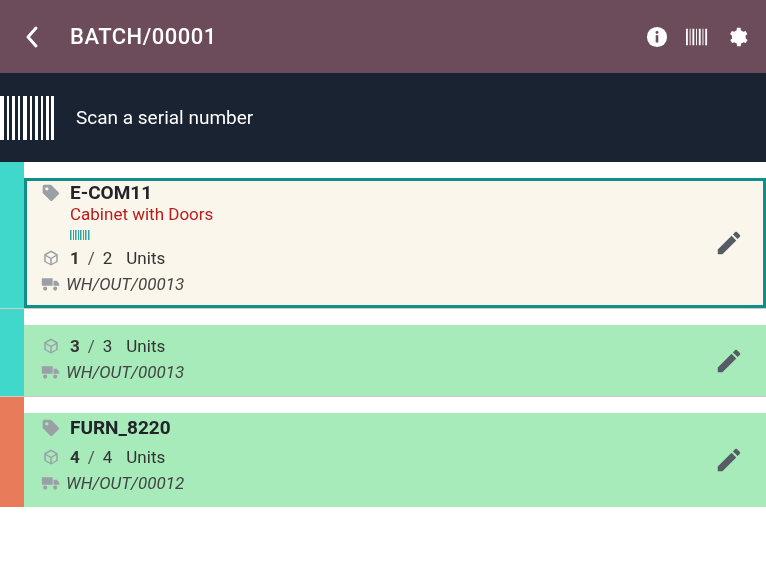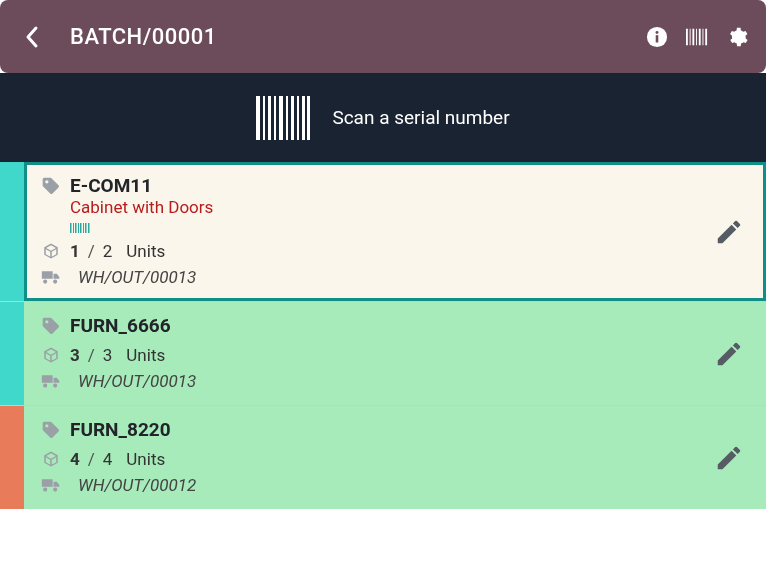--- a/index.html
+++ b/index.html
@@ -1,43 +1,42 @@
 <!DOCTYPE html>
 <html><head>
 <meta charset="utf-8">
 <style>
   * { box-sizing: border-box; margin: 0; padding: 0; }
   html, body { width: 766px; height: 579px; font-family: -apple-system, "Segoe UI", Roboto, "Helvetica Neue", Arial, sans-serif; background:#fff; }
   .header {
     height: 73px; background: #6c4c5a; display:flex; align-items:center; color:#fff;
     padding: 0 18px 0 12px;
-    border-radius: 8px;
   }
   .header .back { width:40px; display:flex; align-items:center; justify-content:center; cursor:pointer;}
   .header .title { font-size:22px; font-weight:500; margin-left:18px; flex:1; letter-spacing:0.5px;}
   .header .actions { display:flex; gap:18px; align-items:center;}
   .header .icon-btn { width:22px; height:22px; display:flex; align-items:center; justify-content:center; cursor:pointer;}
   .scanbar {
-    height:89px; background:#1a2332; display:flex; align-items:center; justify-content:center; color:#fff; gap:22px;
+    height:89px; background:#1a2332; display:flex; align-items:center; justify-content:flex-start; color:#fff; gap:22px;
   }
   .scanbar .msg { font-size:19px; font-weight:400;}
   .list { }
   .row {
     position:relative; display:flex; border-top:1px solid #ccc;
   }
   .row:first-child { border-top:none;}
   .row .stripe { width:24px; flex:none;}
-  .row .card { flex:1; padding:12px 16px 14px 16px; position:relative;}
+  .row .card { flex:1; padding:3px 16px 14px 16px; position:relative;margin-top:16px;}
   .row .product-line { display:flex; align-items:center; gap:8px; font-size:19px; font-weight:700; color:#212529;}
   .row .desc { font-size:17px; color:#b91c1c; margin-left:30px; margin-top:0px;}
   .row .mini-bc { margin-left:30px; margin-top:6px;}
   .row .qty-line { display:flex; align-items:center; gap:8px; margin-top:8px; font-size:17px; color:#333;}
   .row .qty-line .done { font-weight:700;}
   .row .qty-line .slash { color:#555;}
-  .row .ship-line { display:flex; align-items:center; gap:16px; margin-top:6px; font-size:17px; font-style:italic; color:#444;}
+  .row .ship-line { display:flex; align-items:center; gap:4px; margin-top:6px; font-size:17px; font-style:italic; color:#444;}
   .row .edit { position:absolute; right:22px; top:50%; transform:translateY(-50%); cursor:pointer;}
   .tag-icon, .cube-icon, .truck-icon { color:#888; flex:none; width:22px; display:inline-flex; justify-content:center;}
   .row.selected .card { outline:3px solid #108f88; outline-offset:-3px;}
   svg { display:block;}
 </style>
 </head>
 <body>
 
 <div class="header">
   <div class="back">
@@ -137,28 +136,20 @@
         <svg width="30" height="30" viewBox="0 0 24 24" fill="#555c63">
             <path d="M3 17.25V21h3.75L17.81 9.94l-3.75-3.75L3 17.25zM20.71 7.04a1 1 0 000-1.41l-2.34-2.34a1 1 0 00-1.41 0l-1.83 1.83 3.75 3.75 1.83-1.83z"></path>
           </svg>
       </div>
     </div>
   </div>
 
   <div class="row">
     <div class="stripe" style="background: rgb(64, 216, 203);"></div>
     <div class="card" style="background: rgb(167, 235, 187);">
-      <div class="product-line">
-        <span class="tag-icon">
-          <svg width="20" height="20" viewBox="0 0 24 24" fill="#9aa0a6">
-              <path d="M21 11l-9-9H4a2 2 0 00-2 2v8l9 9a2 2 0 002.83 0L21 13.83A2 2 0 0021 11zM7 9a2 2 0 110-4 2 2 0 010 4z"></path>
-            </svg>
-        </span>
-        <span>FURN_6666</span>
-      </div>
 
       <div class="qty-line">
         <span class="cube-icon">
           <svg width="18" height="18" viewBox="0 0 24 24" fill="#9aa0a6">
               <path d="M12 2L3 7v10l9 5 9-5V7l-9-5zm0 2.3L18.5 8 12 11.7 5.5 8 12 4.3zM5 9.6l6 3.4v6.7l-6-3.3V9.6zm8 10.1v-6.7l6-3.4v6.8l-6 3.3z"></path>
             </svg>
         </span>
         <span class="done">3</span>
         <span class="slash">/</span>
         <span>3</span>

